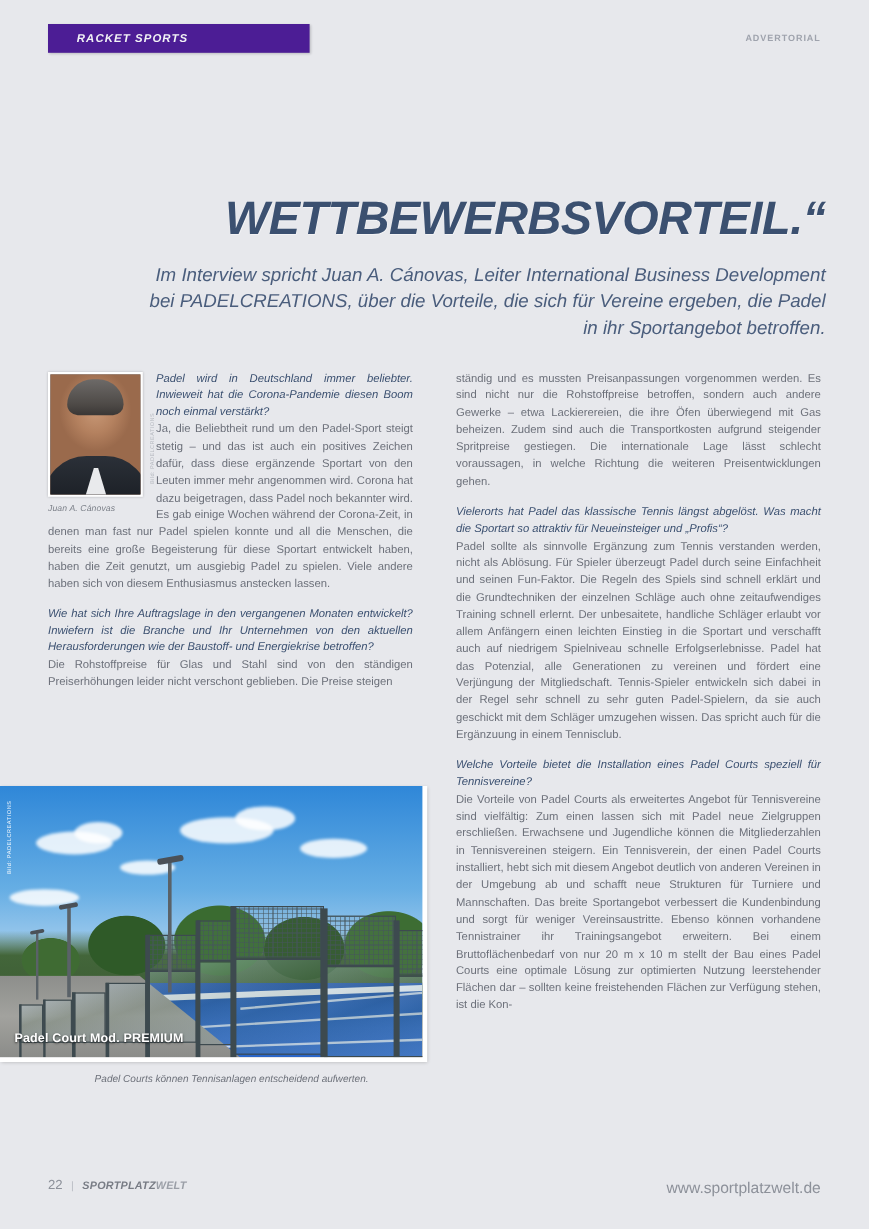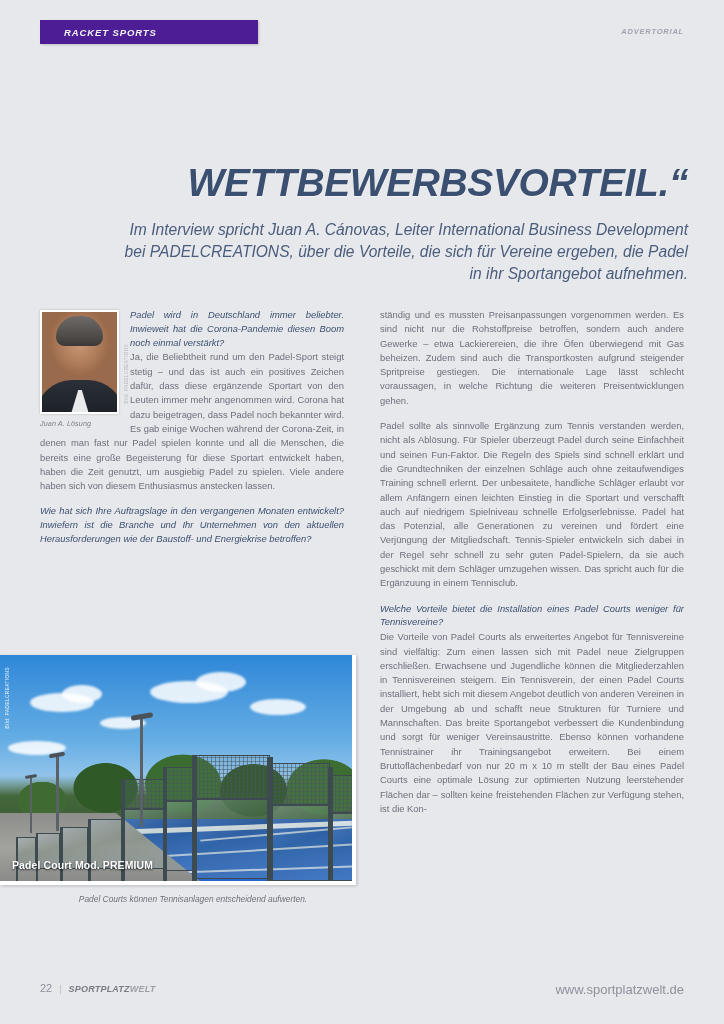--- a/index.html
+++ b/index.html
@@ -41,21 +41,20 @@
     letter-spacing: 0.9px;
     margin-left: 24px;
     white-space: nowrap;
   }
   .advertorial-label {
     position: absolute;
     right: 40px;
     top: 27px;
     color: #9fa3ad;
     font-size: 7.5px;
-    font-style: italic;
     font-weight: bold;
     letter-spacing: 0.8px;
   }
 
   
   .headline-block {
     position: absolute;
     top: 74px;
     left: 110px;
     width: 578px;
@@ -388,45 +387,47 @@
   </div>
   <div class="advertorial-label">ADVERTORIAL</div>
 </div>
 
 <div class="headline-block">
   <h1 class="headline">
     <br>
     <br>
     <span>WETTBEWERBSVORTEIL.“</span>
   </h1>
-  <p class="subhead">Im Interview spricht Juan A. Cánovas, Leiter International Business Development bei PADELCREATIONS, über die Vorteile, die sich für Vereine ergeben, die Padel in ihr Sportangebot aufnehmen.</p>
+  <p class="subhead">Im Interview spricht Juan A. Cánovas, Leiter International Business Development bei PADELCREATIONS, über die Vorteile, die sich für Vereine ergeben, die Padel in ihr Sportangebot betroffen.</p>
 </div>
 
 <div class="columns">
 
   <div class="col col-left">
     <div class="portrait-wrap">
       <div class="portrait">
         <div class="portrait-photo">
           <div class="portrait-shirt"></div>
         </div>
       </div>
-      <div class="portrait-caption">Juan A. Lösung</div>
+      <div class="portrait-caption">Juan A. Cánovas</div>
       <div class="portrait-credit">Bild: PADELCREATIONS</div>
     </div>
 
     <p class="q">Padel wird in Deutschland immer beliebter. Inwieweit hat die Corona-Pandemie diesen Boom noch einmal verstärkt?</p>
     <p class="a">Ja, die Beliebtheit rund um den Padel-Sport steigt stetig – und das ist auch ein positives Zeichen dafür, dass diese ergänzende Sportart von den Leuten immer mehr angenommen wird. Corona hat dazu beigetragen, dass Padel noch bekannter wird. Es gab einige Wochen während der Corona-Zeit, in denen man fast nur Padel spielen konnte und all die Menschen, die bereits eine große Begeisterung für diese Sportart entwickelt haben, haben die Zeit genutzt, um ausgiebig Padel zu spielen. Viele andere haben sich von diesem Enthusiasmus anstecken lassen.</p>
     <p class="q">Wie hat sich Ihre Auftragslage in den vergangenen Monaten entwickelt? Inwiefern ist die Branche und Ihr Unternehmen von den aktuellen Herausforderungen wie der Baustoff- und Energiekrise betroffen?</p>
+    <p class="a">Die Rohstoffpreise für Glas und Stahl sind von den ständigen Preiserhöhungen leider nicht verschont geblieben. Die Preise steigen</p>
   </div>
 
   <div class="col col-right">
     <p class="a">ständig und es mussten Preisanpassungen vorgenommen werden. Es sind nicht nur die Rohstoffpreise betroffen, sondern auch andere Gewerke – etwa Lackierereien, die ihre Öfen überwiegend mit Gas beheizen. Zudem sind auch die Transportkosten aufgrund steigender Spritpreise gestiegen. Die internationale Lage lässt schlecht voraussagen, in welche Richtung die weiteren Preisentwicklungen gehen.</p>
+    <p class="q">Vielerorts hat Padel das klassische Tennis längst abgelöst. Was macht die Sportart so attraktiv für Neueinsteiger und „Profis“?</p>
     <p class="a">Padel sollte als sinnvolle Ergänzung zum Tennis verstanden werden, nicht als Ablösung. Für Spieler überzeugt Padel durch seine Einfachheit und seinen Fun-Faktor. Die Regeln des Spiels sind schnell erklärt und die Grundtechniken der einzelnen Schläge auch ohne zeitaufwendiges Training schnell erlernt. Der unbesaitete, handliche Schläger erlaubt vor allem Anfängern einen leichten Einstieg in die Sportart und verschafft auch auf niedrigem Spielniveau schnelle Erfolgserlebnisse. Padel hat das Potenzial, alle Generationen zu vereinen und fördert eine Verjüngung der Mitgliedschaft. Tennis-Spieler entwickeln sich dabei in der Regel sehr schnell zu sehr guten Padel-Spielern, da sie auch geschickt mit dem Schläger umzugehen wissen. Das spricht auch für die Ergänzuung in einem Tennisclub.</p>
-    <p class="q">Welche Vorteile bietet die Installation eines Padel Courts weniger für Tennisvereine?</p>
+    <p class="q">Welche Vorteile bietet die Installation eines Padel Courts speziell für Tennisvereine?</p>
     <p class="a">Die Vorteile von Padel Courts als erweitertes Angebot für Tennisvereine sind vielfältig: Zum einen lassen sich mit Padel neue Zielgruppen erschließen. Erwachsene und Jugendliche können die Mitgliederzahlen in Tennisvereinen steigern. Ein Tennisverein, der einen Padel Courts installiert, hebt sich mit diesem Angebot deutlich von anderen Vereinen in der Umgebung ab und schafft neue Strukturen für Turniere und Mannschaften. Das breite Sportangebot verbessert die Kundenbindung und sorgt für weniger Vereinsaustritte. Ebenso können vorhandene Tennistrainer ihr Trainingsangebot erweitern. Bei einem Bruttoflächenbedarf von nur 20 m x 10 m stellt der Bau eines Padel Courts eine optimale Lösung zur optimierten Nutzung leerstehender Flächen dar – sollten keine freistehenden Flächen zur Verfügung stehen, ist die Kon-</p>
   </div>
 </div>
 
 <div class="court-figure">
   <div class="court-frame">
     <div class="court-photo">
       <div class="cloud c1"></div>
       <div class="cloud c2"></div>
       <div class="cloud c3"></div>

